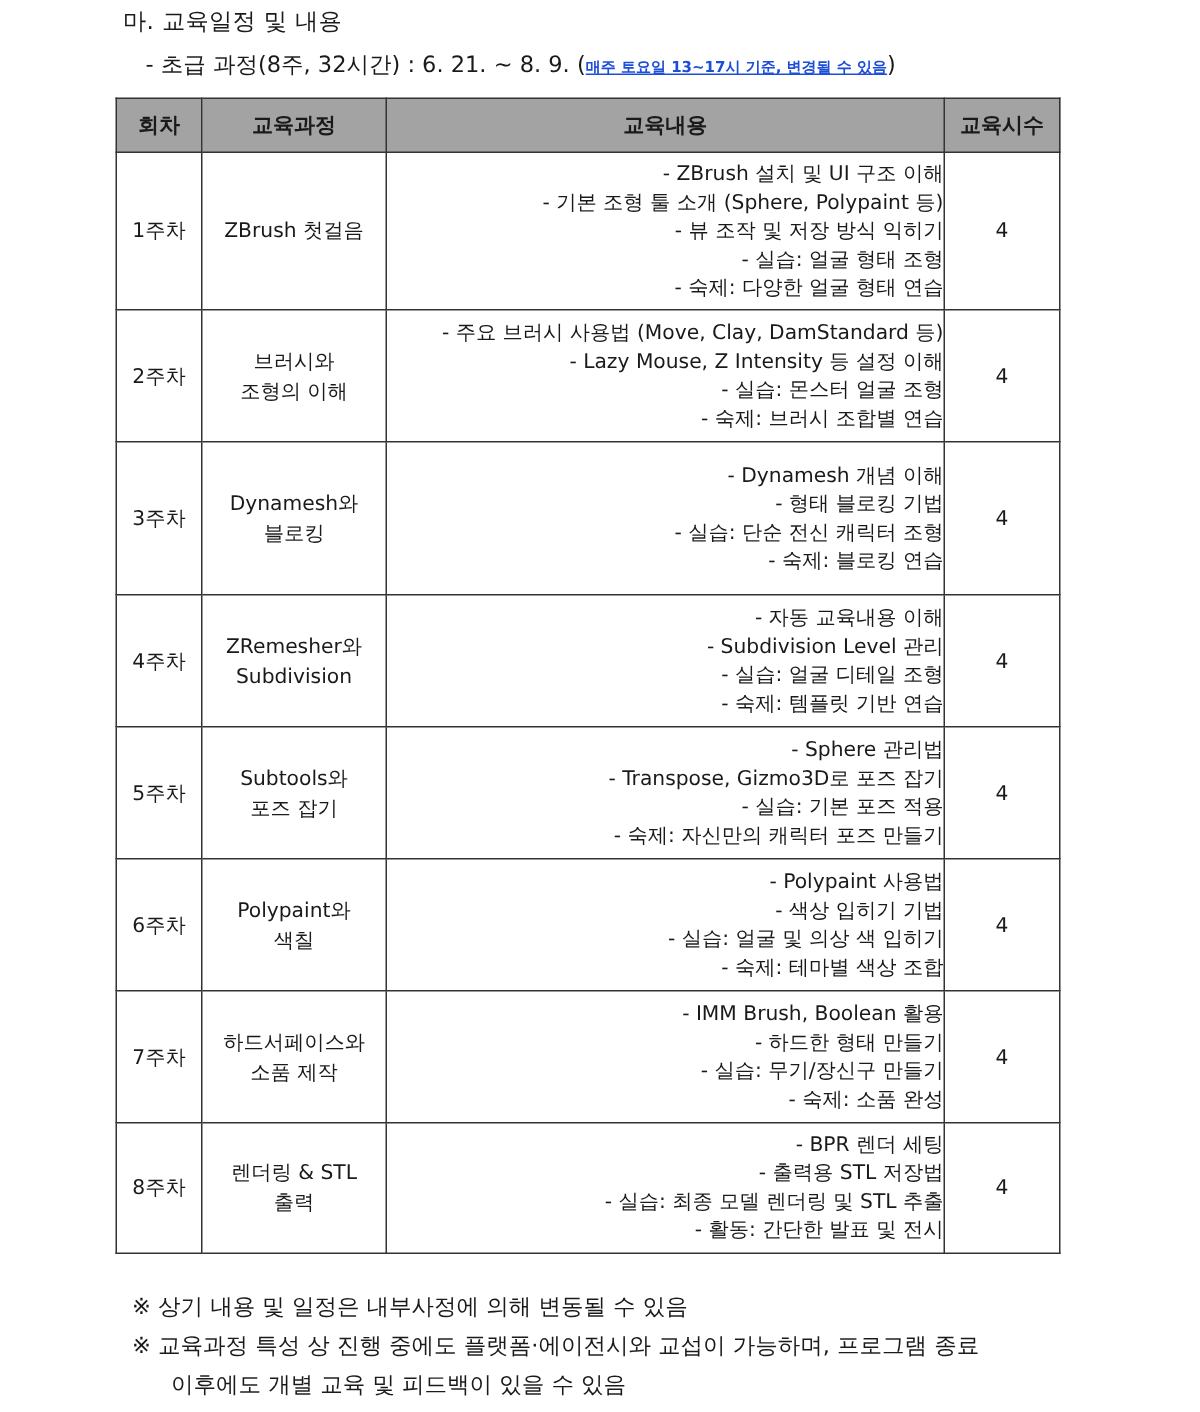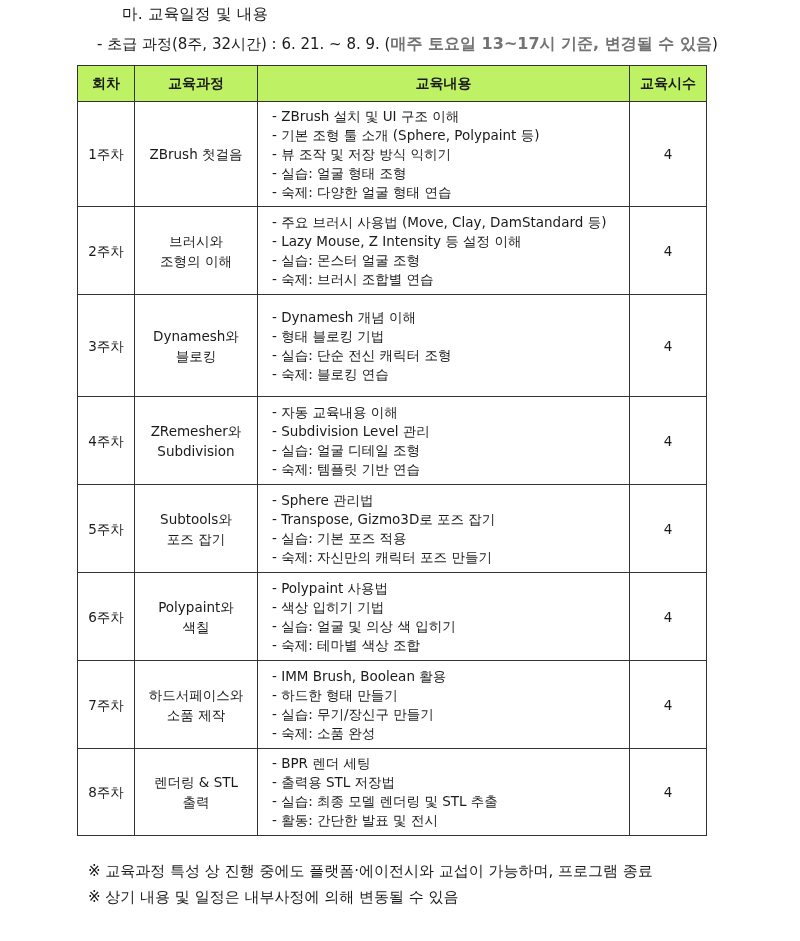--- a/index.html
+++ b/index.html
@@ -1,25 +1,25 @@
 <!DOCTYPE html>
 <html><head>
 <meta charset="utf-8">
 <style>
   html, body { margin:0; padding:0; background:#ffffff; }
   body { width:800px; height:941px; position:relative; overflow:hidden;
          font-family: "DejaVu Sans", "Liberation Sans", sans-serif; color:#1a1a1a; }
-  .section-title { position:absolute; left:82px; top:4px; font-size:15.5px; letter-spacing:0.2px;margin-left:40px; }
+  .section-title { position:absolute; left:82px; top:4px; font-size:15.5px; letter-spacing:0.2px; }
   .subtitle { position:absolute; left:97px; top:34px; font-size:15px; white-space:nowrap; }
-  .subtitle .red { color:#737373; font-weight:bold; font-size:16px; }
+  .subtitle .red { color:#1d4ed8; font-weight:bold; text-decoration:underline; font-size:10px; }
   table.sched { position:absolute; left:77px; top:65px; width:629px; border-collapse:collapse; table-layout:fixed; }
   table.sched th, table.sched td { border:1.3px solid #333; font-size:13.5px; vertical-align:middle; }
-  table.sched th { background:#bef264; height:33px; font-weight:bold; text-align:center; font-size:14px; }
+  table.sched th { background:#a3a3a3; height:33px; font-weight:bold; text-align:center; font-size:14px; }
   table.sched td.week, table.sched td.course, table.sched td.hours { text-align:center; line-height:20px; }
-  table.sched td.content { padding:1px 0 1px 14px; line-height:19px; }
+  table.sched td.content { padding:1px 0 1px 14px; line-height:19px;text-align:right; }
   .content-line { white-space:nowrap; }
   .col-week { width:57px; } .col-course { width:123px; } .col-content { width:372px; } .col-hours { width:77px; }
   .notes { position:absolute; left:88px; top:858px; font-size:15px; line-height:26px; }
   .note-cont { padding-left:26px; }
 </style>
 </head>
 <body>
 
 <div class="section-title">마. 교육일정 및 내용</div>
 
@@ -152,15 +152,16 @@
           <div class="content-line">- 출력용 STL 저장법</div>
           <div class="content-line">- 실습: 최종 모델 렌더링 및 STL 추출</div>
           <div class="content-line">- 활동: 간단한 발표 및 전시</div>
         </td>
         <td class="hours">4</td>
       </tr>
     </tbody>
 </table>
 
 <div class="notes">
+  <div>※ 상기 내용 및 일정은 내부사정에 의해 변동될 수 있음</div>
   <div>※ 교육과정 특성 상 진행 중에도 플랫폼·에이전시와 교섭이 가능하며, 프로그램 종료</div>
-  <div>※ 상기 내용 및 일정은 내부사정에 의해 변동될 수 있음</div>
+  <div class="note-cont">이후에도 개별 교육 및 피드백이 있을 수 있음</div>
 </div>
 
 </body></html>

